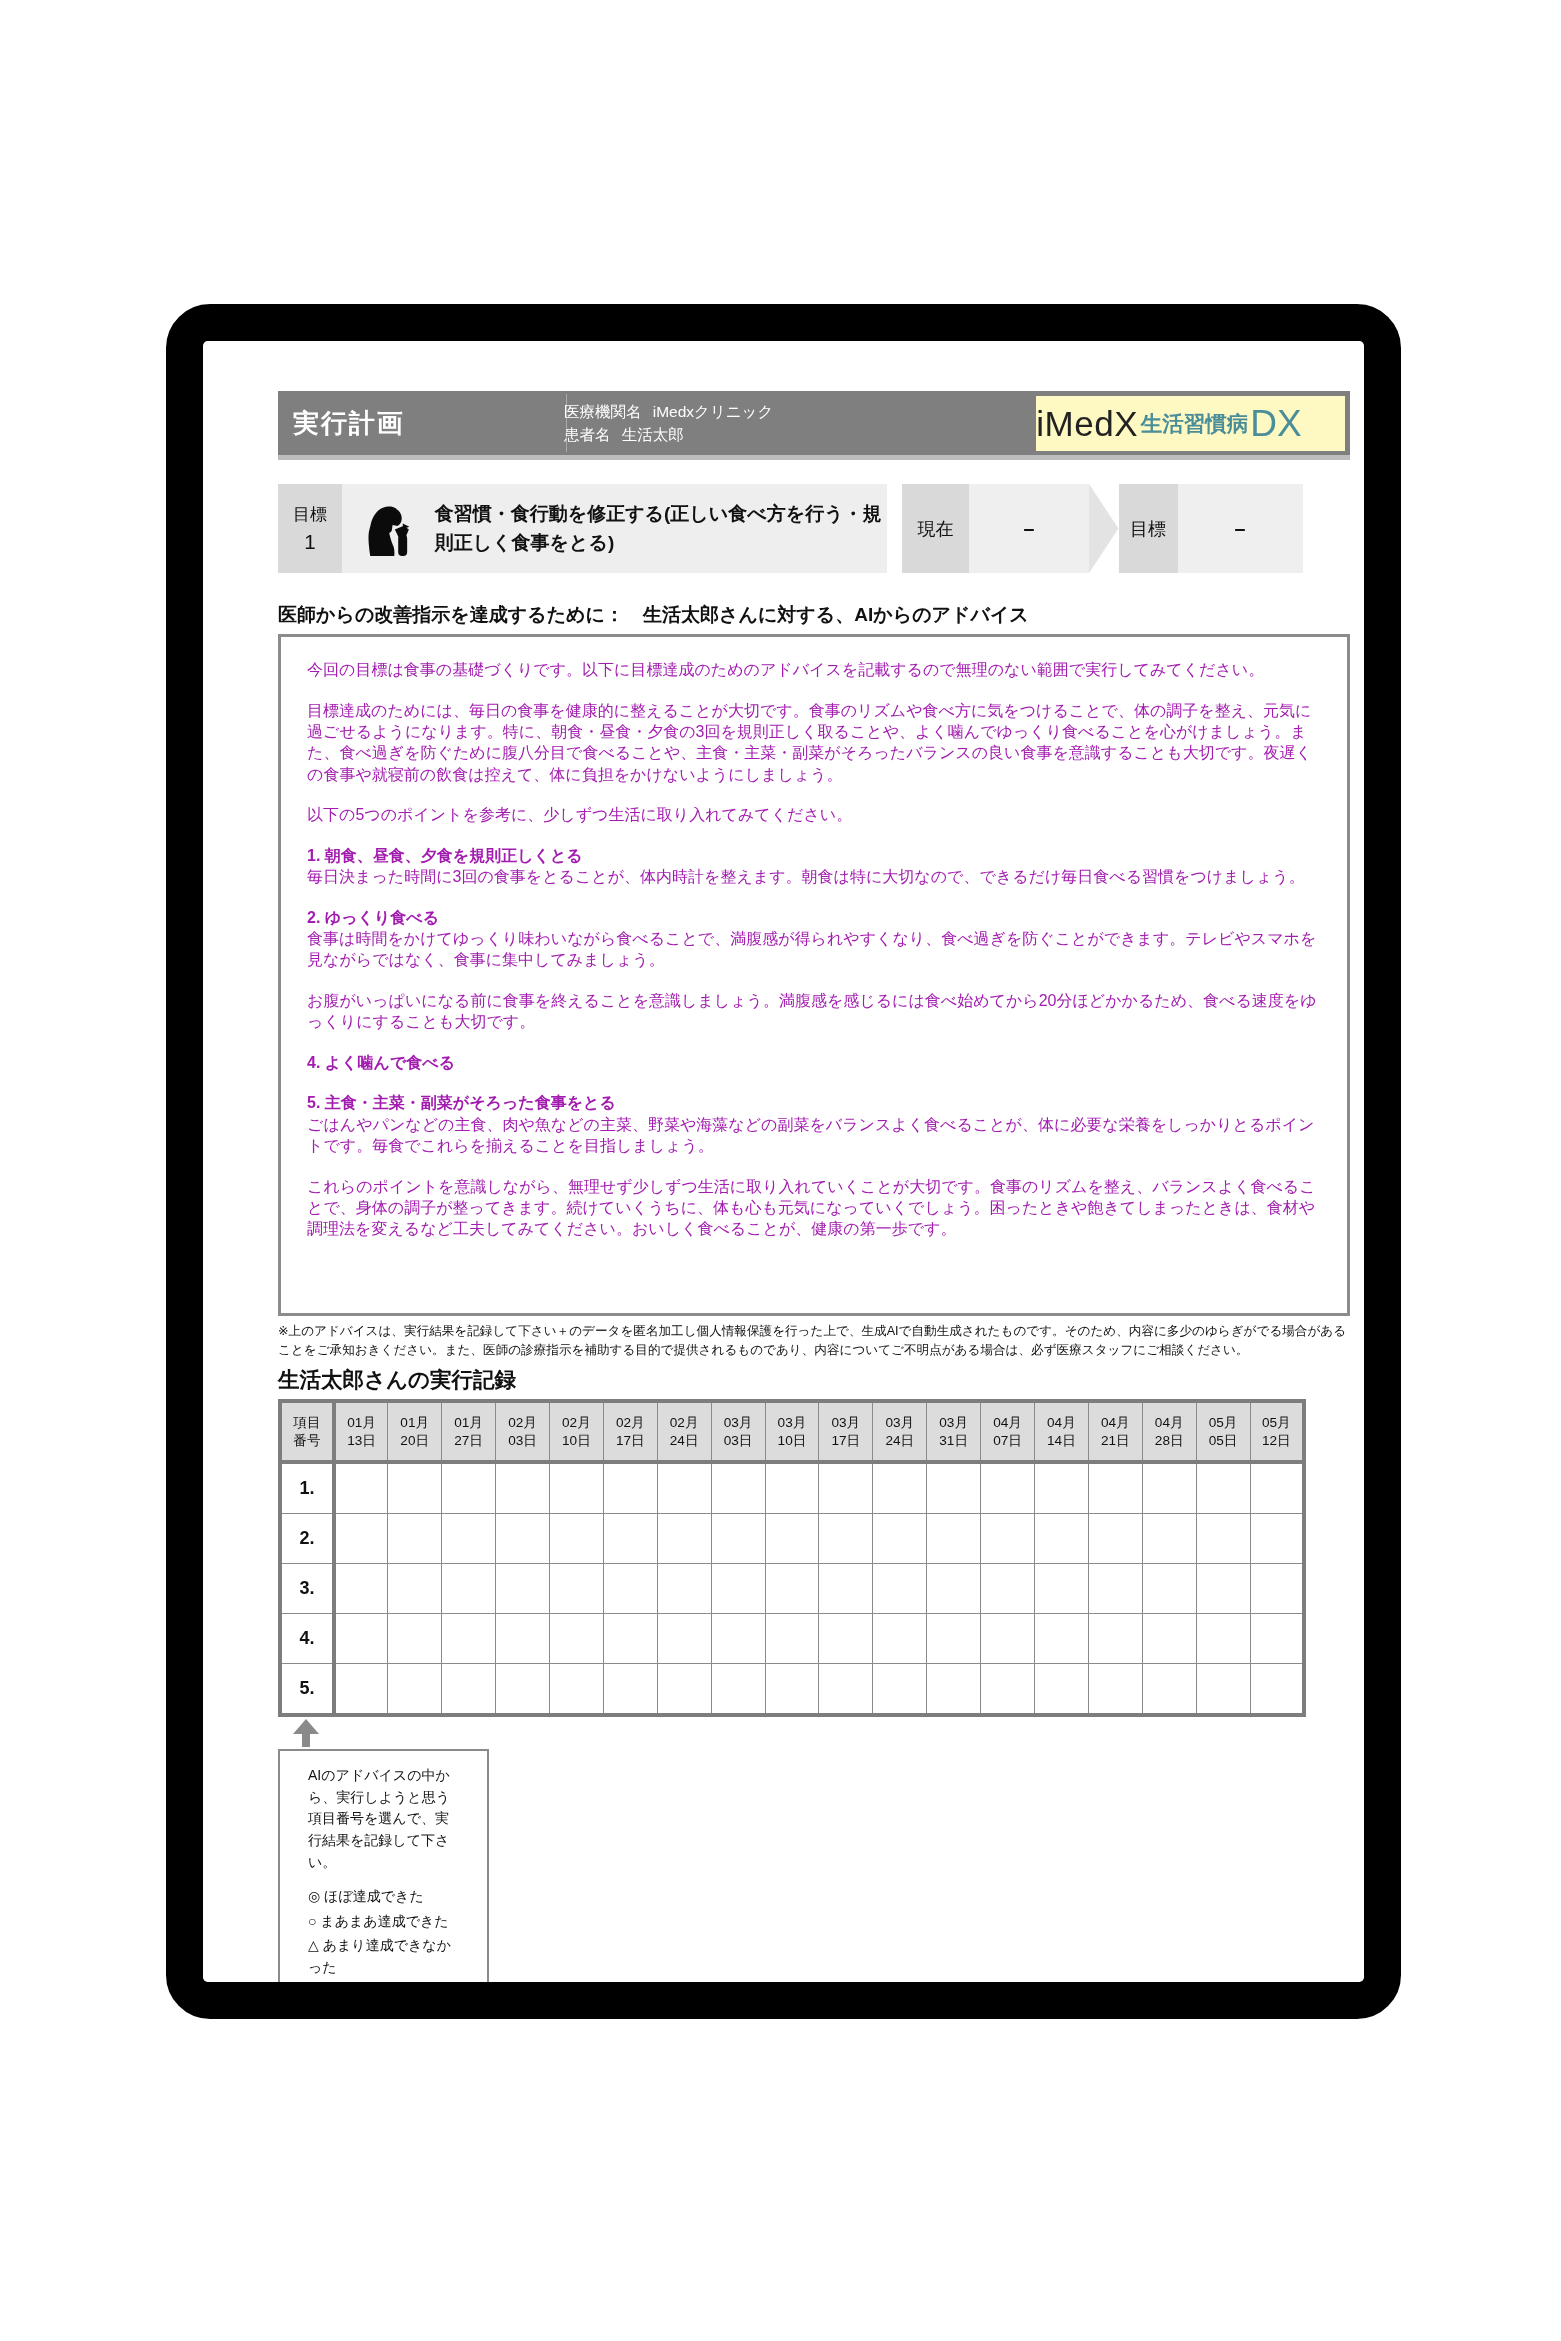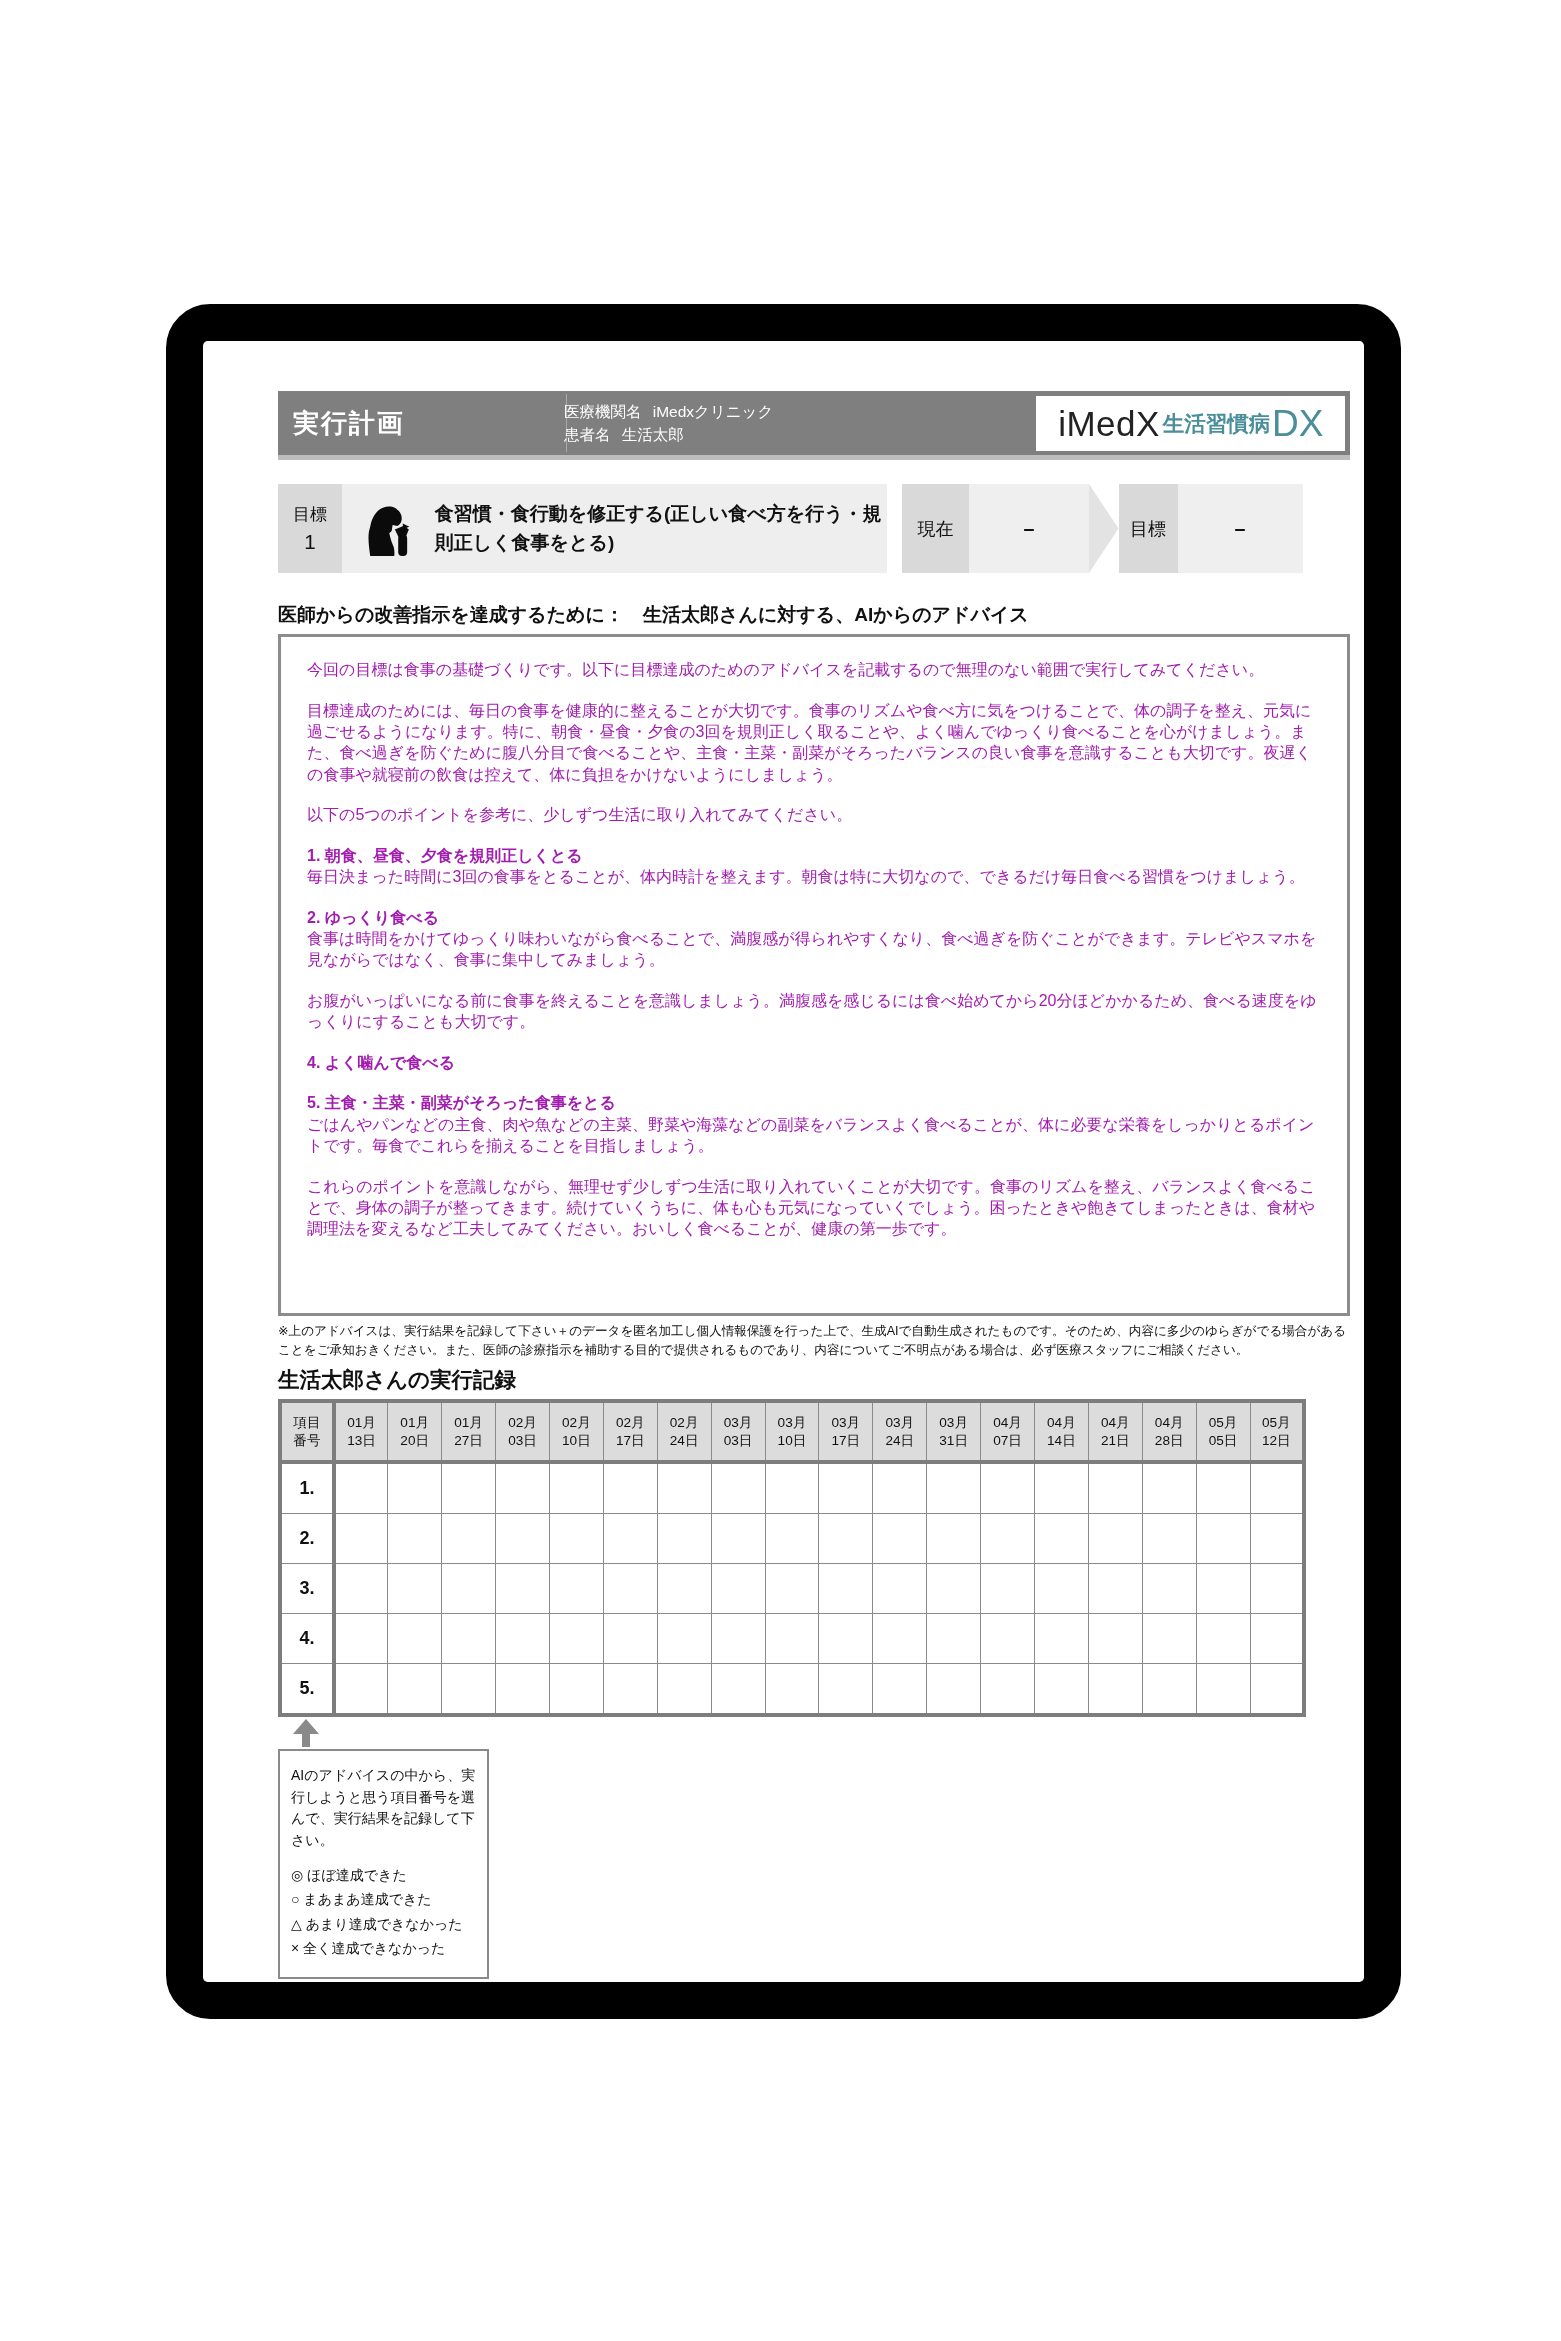--- a/index.html
+++ b/index.html
@@ -9,22 +9,22 @@
   .page{position:absolute;inset:0;background:#fff;border-radius:4.7px;overflow:hidden;}
   .content{position:absolute;left:75px;top:50px;width:1072px;}
 
   
   .header-bar{height:64px;background:#7f7f7f;position:relative;display:flex;align-items:center;}
   .header-bar:after{content:"";position:absolute;left:0;right:0;bottom:-4.7px;height:4.7px;background:#bdbdbd;}
   .hdr-divider{position:absolute;left:288px;top:2.8px;bottom:2.8px;width:1.4px;background:rgba(255,255,255,0.35);}
   .doc-title{color:#fff;font-size:26px;font-weight:700;margin-left:15px;letter-spacing:1.9px;}
   .hdr-meta{position:absolute;left:286px;top:50%;transform:translateY(-50%);color:#fff;font-size:15.5px;line-height:1.5;}
   .hdr-meta .lbl{margin-right:11.2px;}
-  .logo-box{position:absolute;right:4.7px;top:5.2px;bottom:4.2px;width:309px;background:#ffffff;
-            display:flex;align-items:center;justify-content:center;white-space:nowrap;}
+  .logo-box{position:absolute;right:4.7px;top:5.2px;bottom:4.2px;width:309px;background:#fef9c3;
+            display:flex;align-items:center;white-space:nowrap;}
   .logo-brand{font-size:35px;color:#222;letter-spacing:0.5px;}
   .logo-product{font-size:21.5px;color:#4a8e9a;font-weight:600;margin-left:2.8px;}
   .logo-suffix{font-size:37px;color:#4a8e9a;margin-left:1.9px;}
 
   
   .goal-row{margin-top:29px;height:89px;display:flex;align-items:stretch;}
   .goal-label-cell{width:64px;background:#d9d9d9;display:flex;flex-direction:column;align-items:center;justify-content:center;gap:4.7px;}
   .goal-label-cell .t{font-size:17px;}
   .goal-label-cell .n{font-size:20.6px;}
   .goal-main-cell{width:545px;background:#eeeeee;display:flex;align-items:center;}
@@ -55,21 +55,21 @@
   table.record th:first-child,table.record td:first-child{border-right:4.2px solid #7d7d7d;}
   table.record td{border:1.9px solid #8a8a8a;height:47px;background:#fff;}
   table.record td.rownum{font-size:18px;font-weight:700;text-align:center;}
 
   
   .up-arrow{margin-top:1.9px;margin-left:15px;width:26px;height:28px;position:relative;}
   .up-arrow .head{position:absolute;top:0;left:0;width:0;height:0;
                   border-left:13px solid transparent;border-right:13px solid transparent;border-bottom:15px solid #8a8a8a;}
   .up-arrow .stem{position:absolute;top:14px;left:9px;width:8.4px;height:14px;background:#8a8a8a;}
   .legend-box{margin-top:1.9px;width:211px;min-height:180px;border:2.3px solid #8a8a8a;box-sizing:border-box;
-              padding:14px 11px;font-size:14px;line-height:1.55;}
+              padding:14px 28px;font-size:14px;line-height:1.55;}
   .legend-intro{margin-bottom:13px;}
   .legend-items div{margin-bottom:2.8px;}
 </style>
 </head>
 <body>
 
 <div class="tablet">
   <div class="page">
     <div class="content">
 

